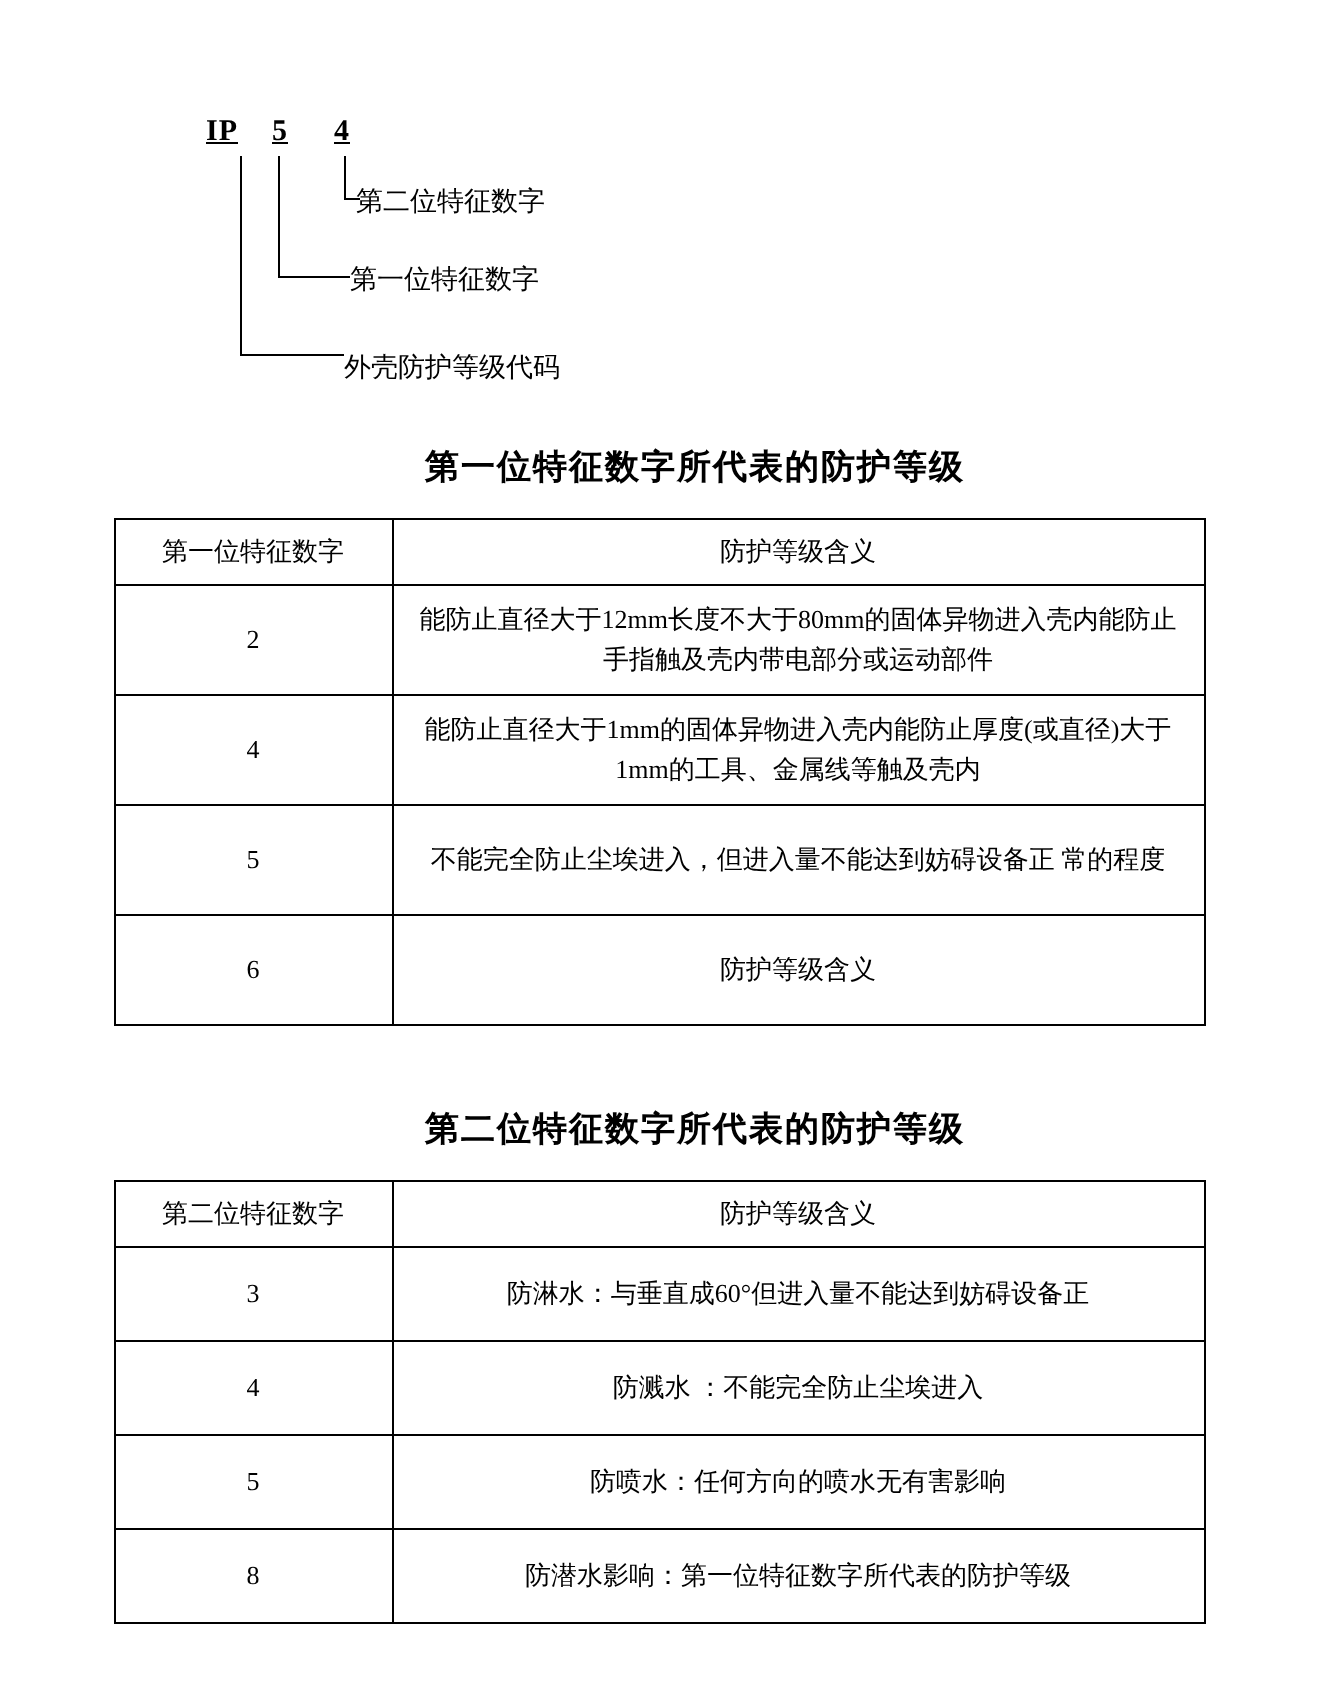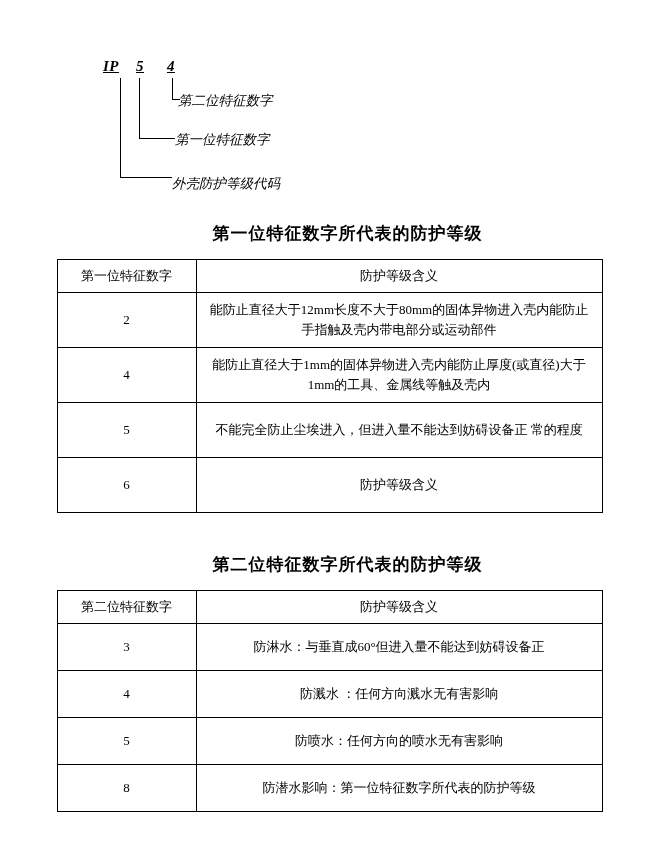--- a/index.html
+++ b/index.html
@@ -15,21 +15,20 @@
     position: relative;
     overflow: hidden;
   }
 
   
   .diagram {
     position: relative;
     margin: 0;
     padding: 13px;
     height: 150px;
-    font-style: italic;
   }
   .ip-label {
     position: absolute;
     font-family: "Liberation Serif", serif;
     font-weight: bold;
     font-size: 15px;
     letter-spacing: 0.5px;
   }
   .ip-label.underlined {
     text-decoration: underline;
@@ -159,21 +158,21 @@
         <th class="col-desc">防护等级含义</th>
       </tr>
     </thead>
     <tbody>
       <tr>
         <td class="col-num">3</td>
         <td class="col-desc">防淋水：与垂直成60°但进入量不能达到妨碍设备正</td>
       </tr>
       <tr>
         <td class="col-num">4</td>
-        <td class="col-desc">防溅水 ：任何方向溅水无有害影响</td>
+        <td class="col-desc">防溅水 ：不能完全防止尘埃进入</td>
       </tr>
       <tr>
         <td class="col-num">5</td>
         <td class="col-desc">防喷水：任何方向的喷水无有害影响</td>
       </tr>
       <tr>
         <td class="col-num">8</td>
         <td class="col-desc">防潜水影响：第一位特征数字所代表的防护等级</td>
       </tr>
     </tbody>

